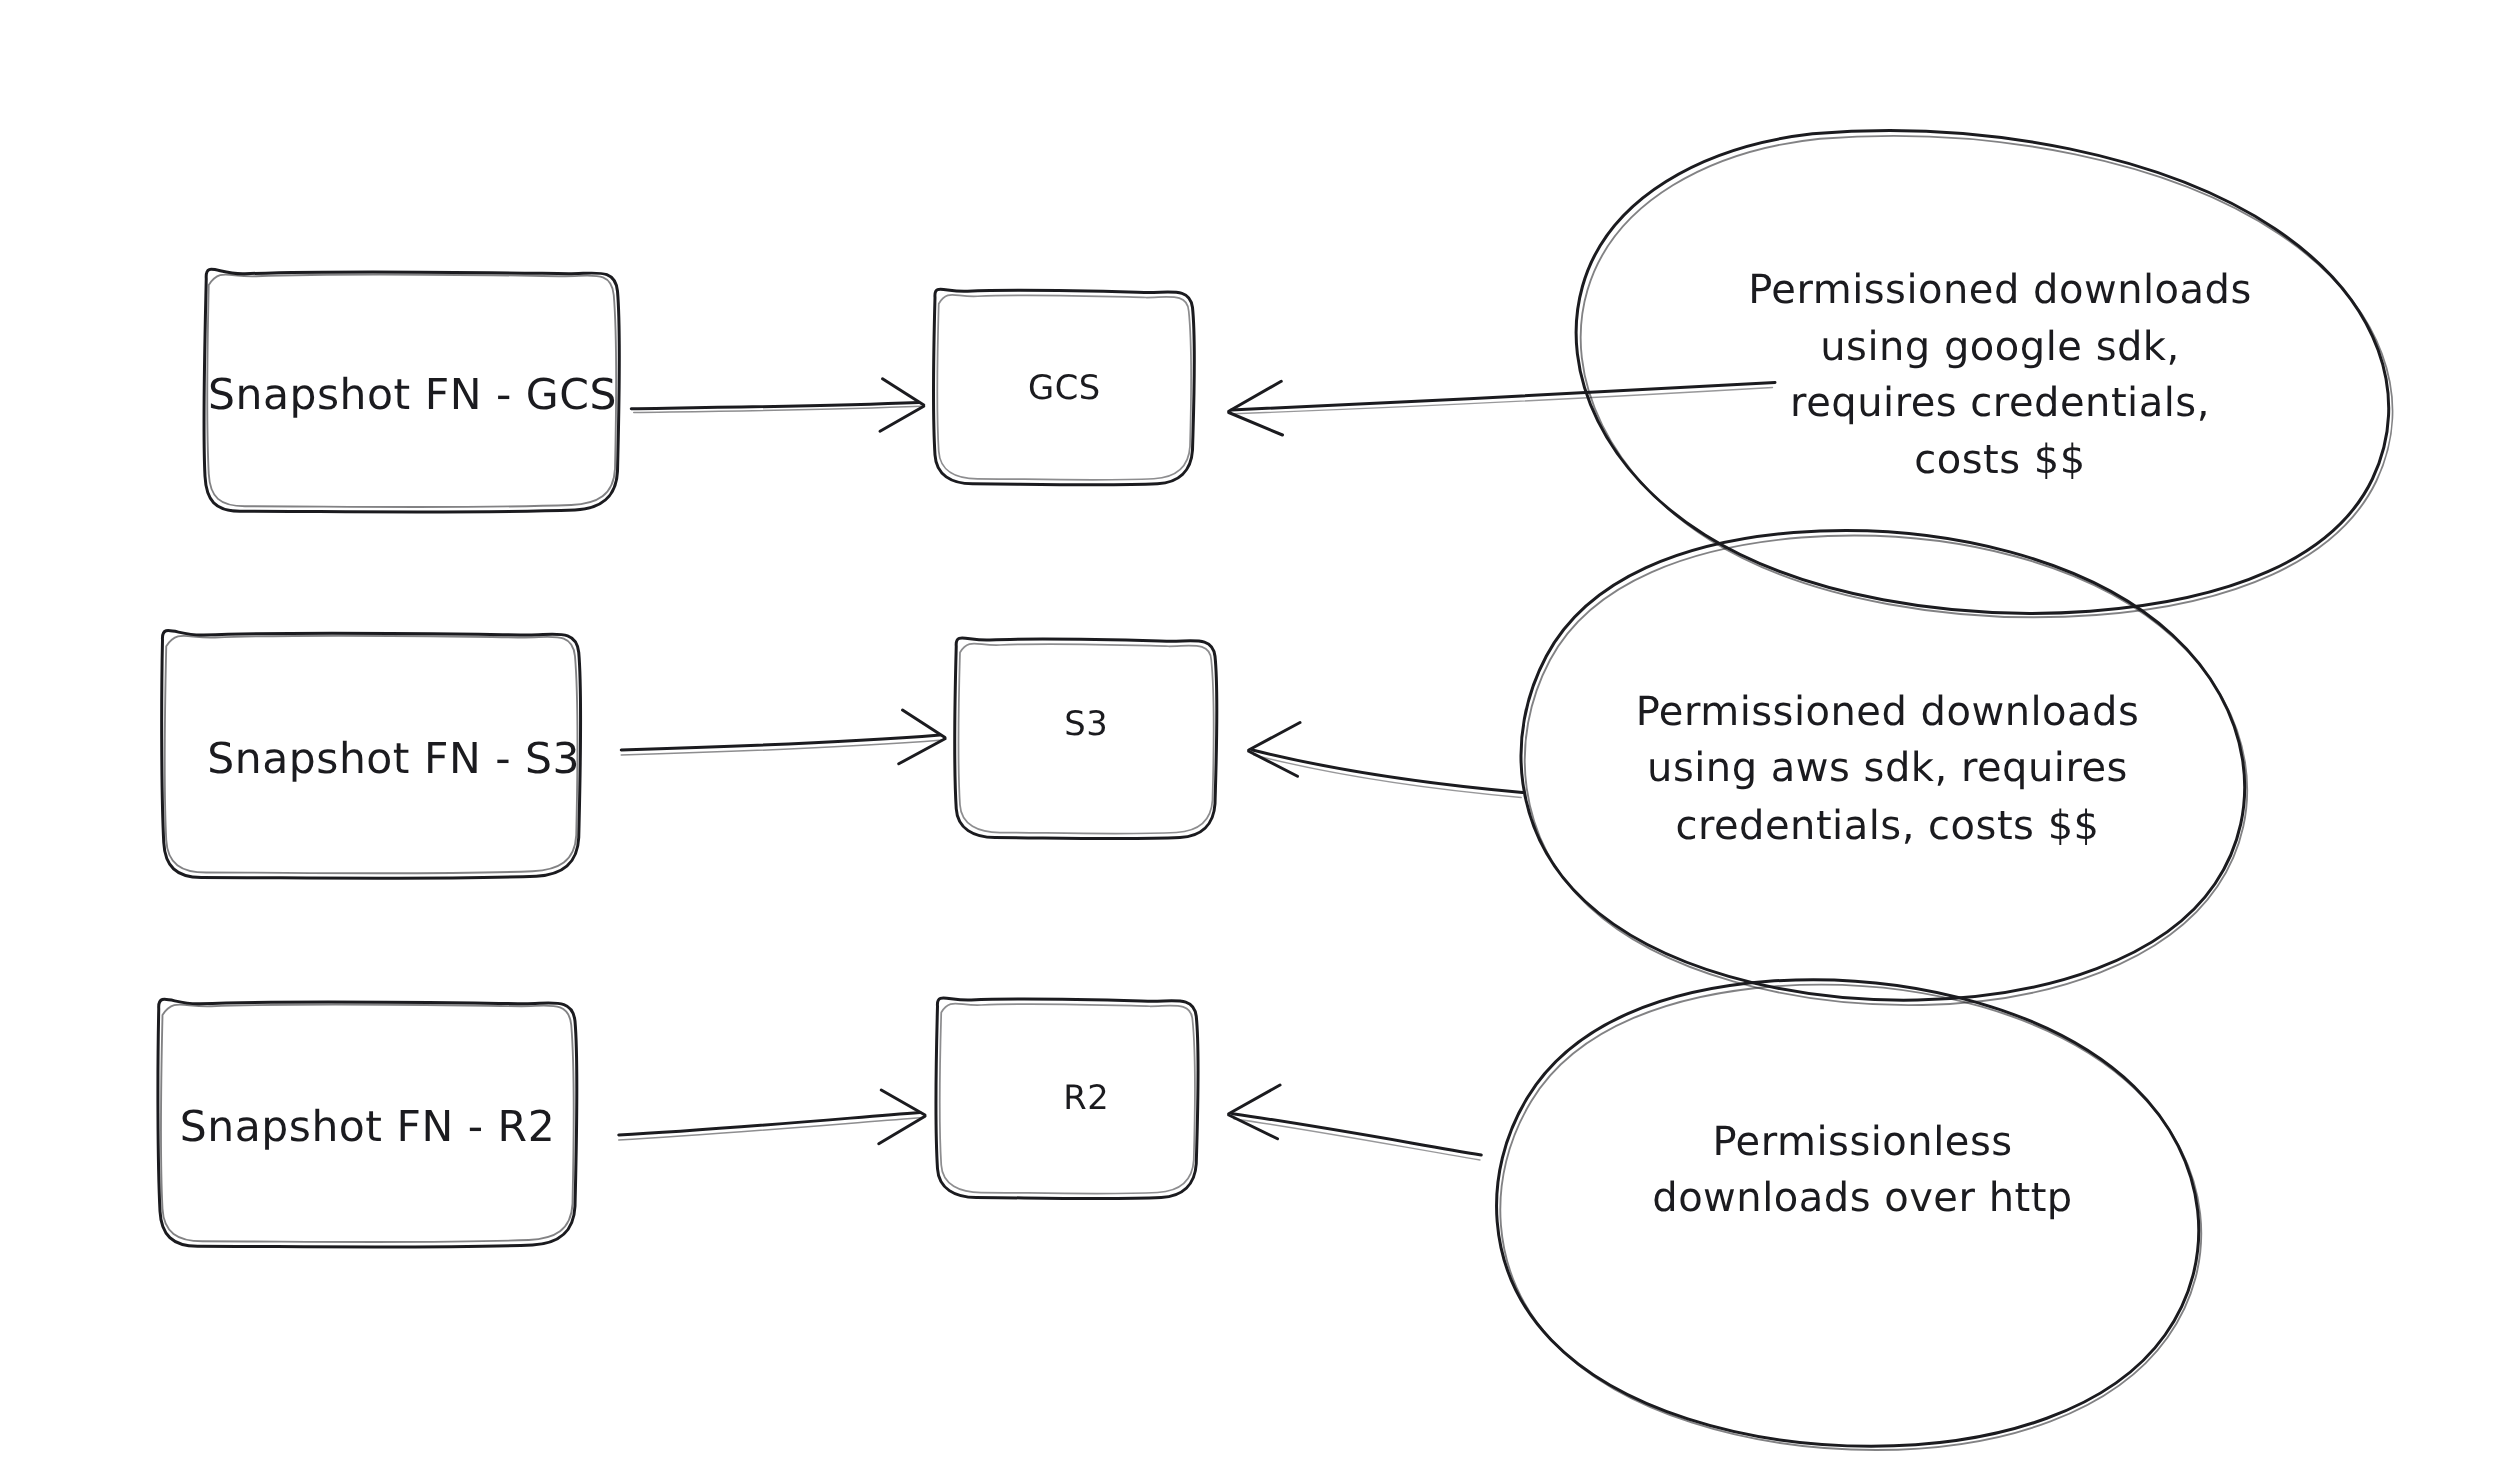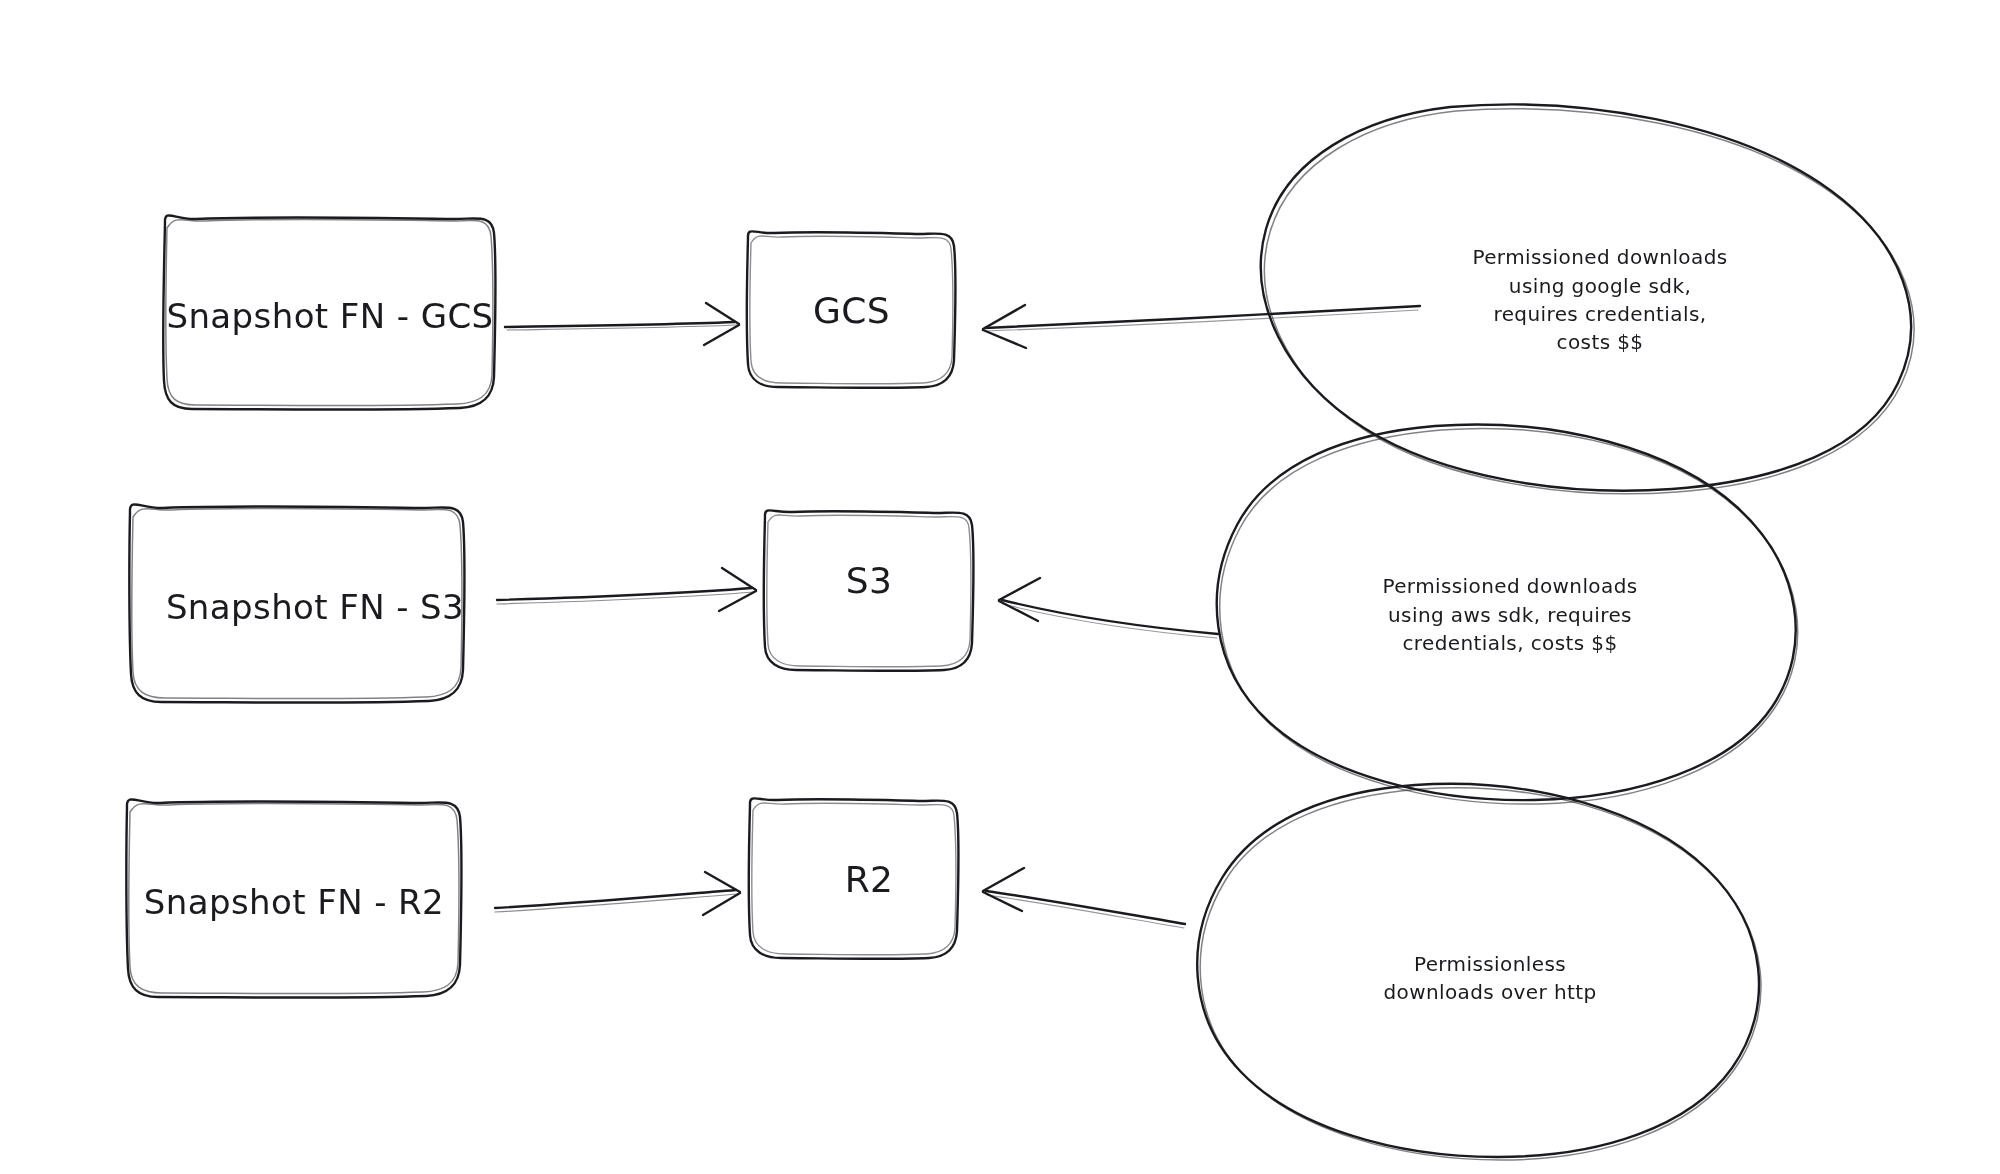--- a/index.html
+++ b/index.html
@@ -37,25 +37,25 @@
     font-family: "DejaVu Sans", sans-serif;
     letter-spacing: 0.4px;
     pointer-events: none;
     white-space: pre-line;
   }
   .label-box {
     font-size: 34px;
     line-height: 1.25;
   }
   .label-store {
-    font-size: 36px;
+    font-size: 27px;
     line-height: 1.25;
   }
   .label-note {
-    font-size: 20px;
+    font-size: 32px;
     line-height: 1.42;
   }
 </style>
 </head>
 <body>
 
 <div id="canvas">
 
   <svg class="layer" viewBox="0 0 2000 1174">
     <g fill="none" stroke="#1b1b1f" stroke-width="2.4" stroke-linecap="round" stroke-linejoin="round">
@@ -200,16 +200,16 @@
 
   <div class="node-label label-note" style="left:1300px; top:170px; width:600px; height:260px;">Permissioned downloads
 using google sdk,
 requires credentials,
 costs $$</div>
 
   <div class="node-label label-note" style="left:1210px; top:490px; width:600px; height:250px;">Permissioned downloads
 using aws sdk, requires
 credentials, costs $$</div>
 
-  <div class="node-label label-note" style="left:1190px; top:868px; width:600px; height:220px;">Permissionless
+  <div class="node-label label-note" style="left:1190px; top:826px; width:600px; height:220px;">Permissionless
 downloads over http</div>
 
 </div>
 
 </body></html>

